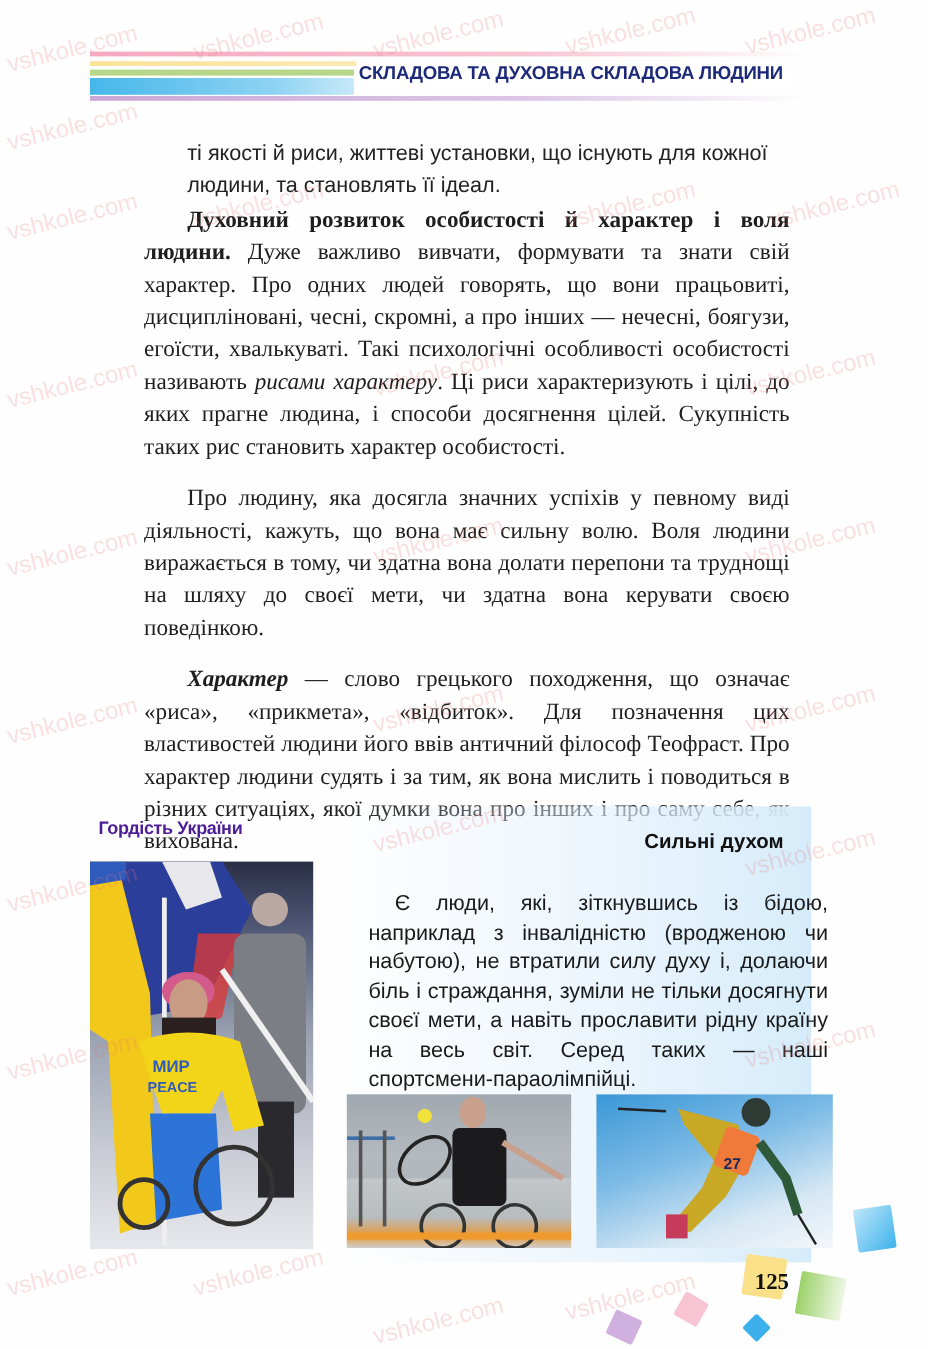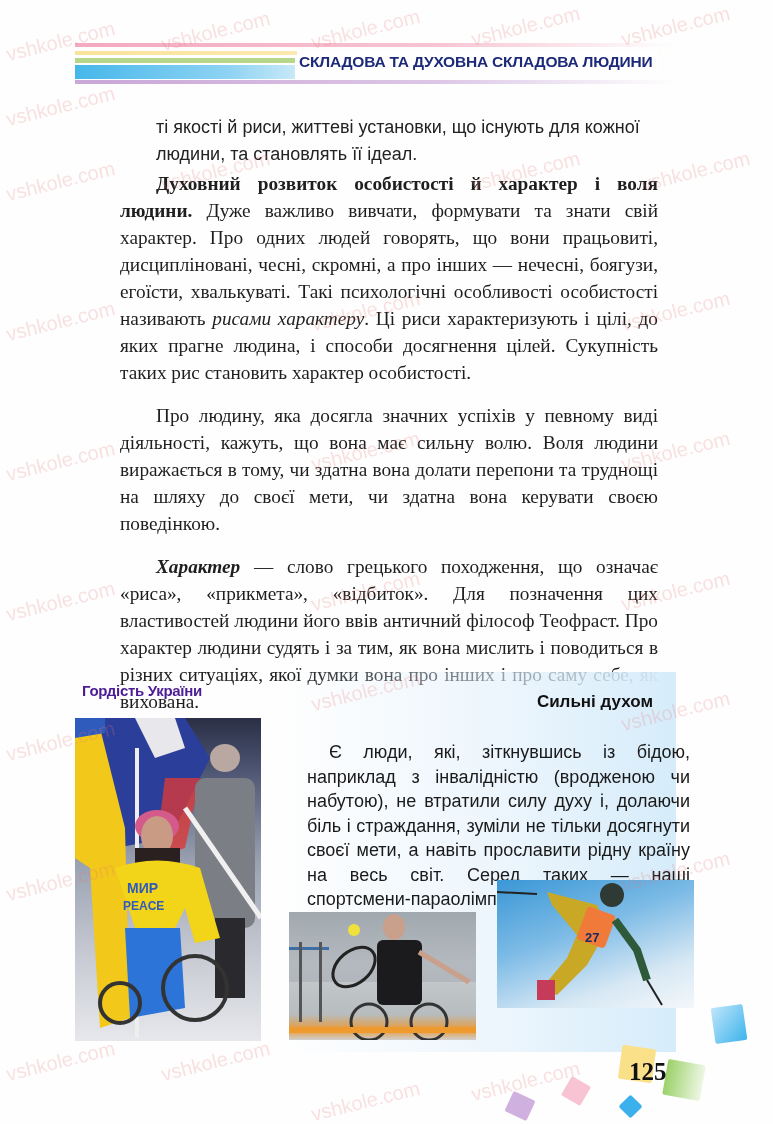--- a/index.html
+++ b/index.html
@@ -28,31 +28,31 @@
     font-size: 15.5px; color: #1d2a7a; letter-spacing: -0.2px;
     background: #fff; padding: 2px 6px 2px 2px; white-space: nowrap;
   }
   .text { position: absolute; left: 104px; width: 570px; font-size: 19.3px; line-height: 27px; text-align: justify; }
   p { margin: 16px; }
   .indent { text-indent: 36px; }
   .cont { position: absolute; top: 98px; left: 104px; width: 570px; font-family: "Liberation Sans", sans-serif; font-size: 18px; line-height: 27px; color: #222; padding-left: 36px; box-sizing: border-box; }
   .body-block { top: 154px; }
   b { font-weight: bold; }
   .caption-left { position: absolute; top: 682px; left: 82px; font-family: "Liberation Sans", sans-serif; font-weight: bold; font-size: 15px; color: #4c1d95; letter-spacing: -0.3px; }
-  .photo { position: absolute; overflow: hidden; }
+  .photo { position: absolute; overflow: hidden; text-align: right; }
   .photo-flag { left: 75px; top: 718px; width: 186px; height: 323px; background: linear-gradient(180deg, #2a2f45 0%, #4a5270 15%, #9aa2b2 45%, #c9ccd4 75%, #e6e8ec 100%); }
   .box {
     position: absolute; left: 283px; top: 672px; width: 393px; height: 380px;
     background: linear-gradient(90deg, rgba(255,255,255,0) 0%, rgba(225,240,252,0.6) 55%, #d6ecfa 100%);
   }
   .box-title { position: absolute; top: 20px; left: 0; width: 370px; text-align: right; font-family: "Liberation Sans", sans-serif; font-weight: bold; font-size: 17px; color: #111; }
   .box-text { position: absolute; top: 52px; left: 8px; width: 383px; font-family: "Liberation Sans", sans-serif; font-size: 18px; line-height: 24.5px; color: #1a1a1a; text-align: justify; text-indent: 22px; }
   .photo-tennis { left: 289px; top: 912px; width: 187px; height: 128px; background: linear-gradient(180deg, #9aa4ab 0%, #c9cdd0 40%, #b7bcbf 80%, #e89a3a 92%, #cfcfcf 100%); }
-  .photo-ski { left: 497px; top: 880px; width: 197px; height: 128px; background: linear-gradient(160deg, #3a97d6 0%, #7dbbe6 40%, #d7e8f4 75%, #f4f7fa 100%); }
-  .page-num { position: absolute; top: 1058px; left: 629px; font-family: "Liberation Serif", serif; font-weight: bold; font-size: 25px; color: #111; z-index: 3; }
+  .photo-ski { left: 497px; top: 912px; width: 197px; height: 128px; background: linear-gradient(160deg, #3a97d6 0%, #7dbbe6 40%, #d7e8f4 75%, #f4f7fa 100%); }
+  .page-num { position: absolute; top: 1058px; left: 629px; font-family: "Liberation Serif", serif; font-weight: bold; font-size: 19px; color: #111; z-index: 3; }
   .sq { position: absolute; border-radius: 2px; }
 </style>
 </head>
 <body>
 
 <div class="watermarks">
   <span class="wm" style="left:5px;top:30px">vshkole.com</span>
   <span class="wm" style="left:160px;top:20px">vshkole.com</span>
   <span class="wm" style="left:310px;top:18px">vshkole.com</span>
   <span class="wm" style="left:470px;top:15px">vshkole.com</span>

